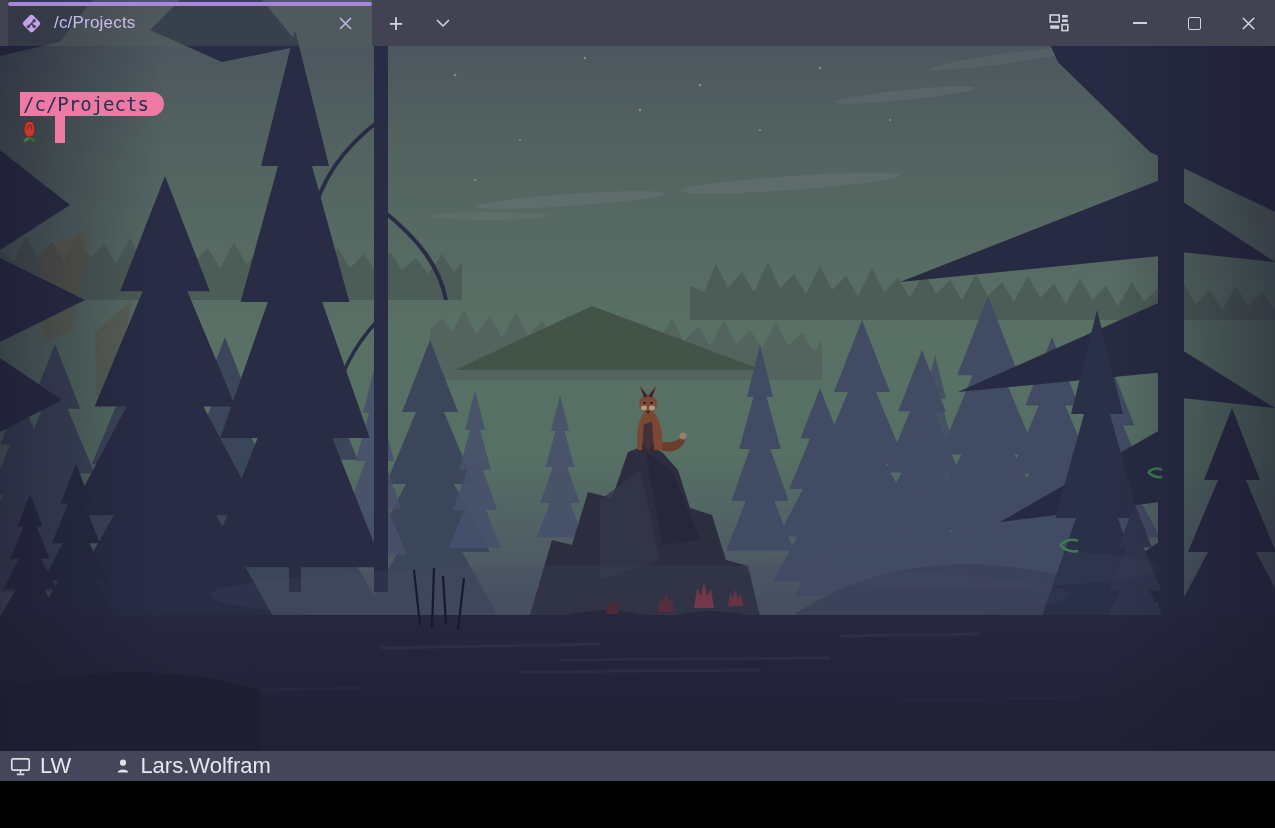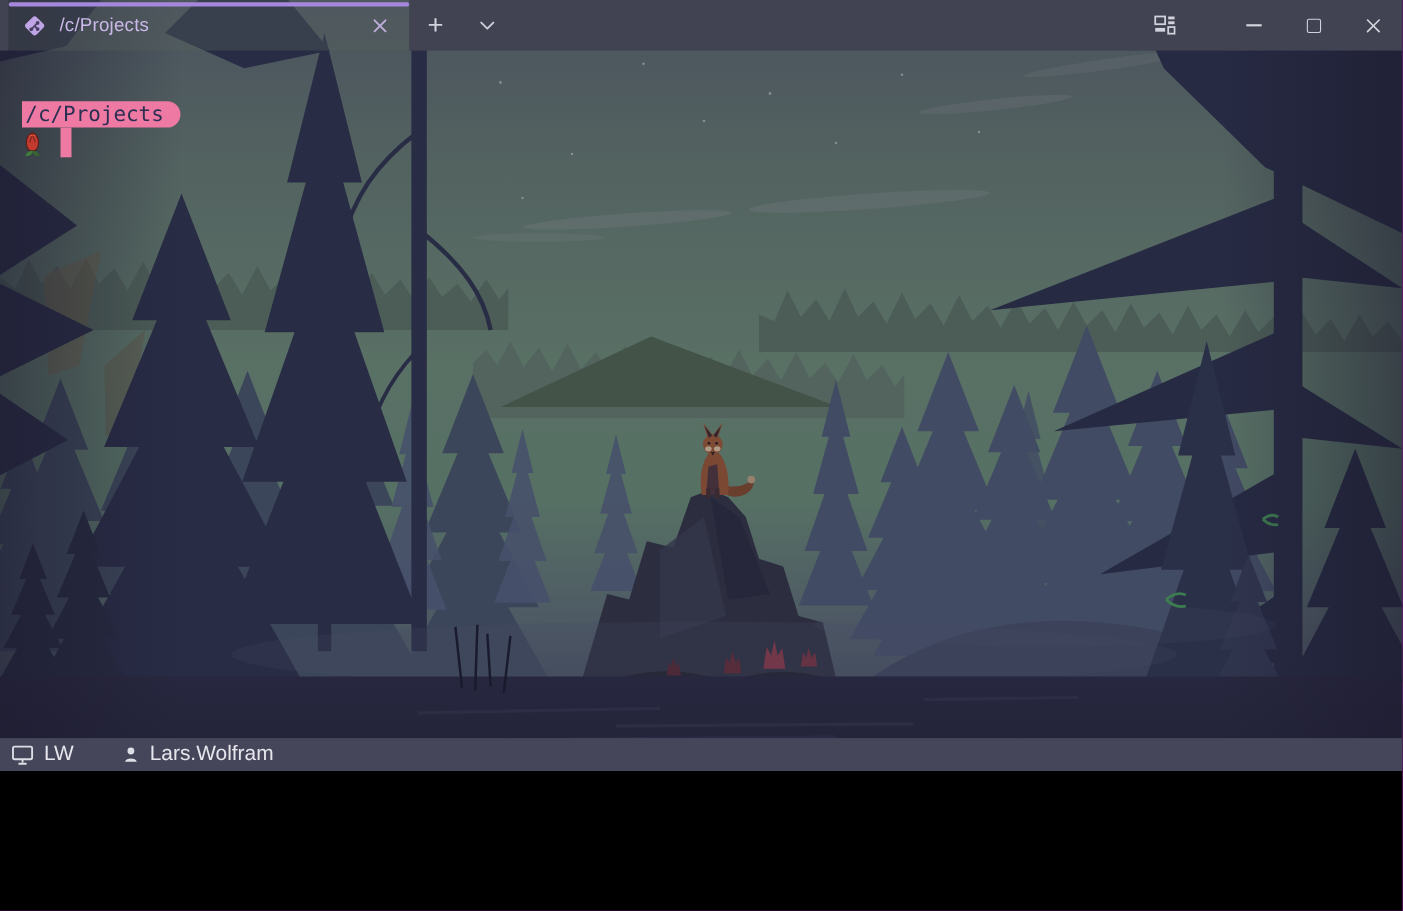--- a/index.html
+++ b/index.html
@@ -1,21 +1,21 @@
 <!DOCTYPE html>
 <html style="--accent: #a588dd; --tabbar-bg: #414252; --tab-title: #cbb9ea; --control-icon: #d2d2dc; --prompt-pink: #ee79a3; --prompt-text: #2b2f52; --statusbar-bg: #45465a; --statusbar-text: #e6e6ec;"><head>
 <meta charset="utf-8">
 <style>
   :root{
     --accent:#a588dd; --tabbar-bg:#414252; --tab-title:#cbb9ea; --control-icon:#d2d2dc;
     --prompt-pink:#ee79a3; --prompt-text:#2b2f52; --statusbar-bg:#45465a; --statusbar-text:#e6e6ec;
   }
   *{margin:0;padding:0;box-sizing:border-box}
   body{background:#000;font-family:"Liberation Sans",sans-serif}
-  .screen{position:relative;width:1275px;height:701px;overflow:hidden;background:#a21caf}
+  .screen{position:relative;width:1275px;height:781px;overflow:hidden;background:#4c1d95}
   .bg-art{position:absolute;inset:0;display:block}
 
   
   .tabbar{position:absolute;top:0;left:0;right:0;height:46px;z-index:5}
   .bar-fill{position:absolute;top:0;bottom:0;background:var(--tabbar-bg)}
   .bar-fill.left{left:0;width:8px}
   .bar-fill.right{left:372px;right:0}
   .tab{position:absolute;left:8px;width:364px;top:0;bottom:0;background:rgba(88,101,94,.34);
        display:flex;align-items:center;padding:0 12px;cursor:default}
   .tab-accent{position:absolute;left:0;right:0;top:2px;height:4px;background:var(--accent);border-radius:2px}
@@ -36,21 +36,21 @@
   .prompt-chip{position:absolute;left:20px;top:46px;height:24px;line-height:25px;
     background:var(--prompt-pink);color:var(--prompt-text);
     font-family:"DejaVu Sans Mono",monospace;font-size:19px;
     padding:0 15px 0 3px;border-radius:0 12px 12px 0;white-space:pre}
   .cursor{position:absolute;left:55px;top:70px;width:10px;height:27px;background:var(--prompt-pink)}
   .flower{position:absolute;left:21px;top:73px;width:17px;height:24px}
 
   
   .statusbar{position:absolute;left:0;right:0;bottom:0;height:30px;background:var(--statusbar-bg);
     display:flex;align-items:center;padding:0 10px;gap:44px;z-index:5;color:var(--statusbar-text)}
-  .status-item{display:flex;align-items:center;gap:9px;font-size:19px;cursor:pointer}
+  .status-item{display:flex;align-items:center;gap:9px;font-size:22px;cursor:pointer}
 </style>
 </head>
 <body>
 
 <div class="screen">
 
   <svg class="bg-art" viewBox="0 0 1275 828" preserveAspectRatio="none">
     <defs>
       <linearGradient id="sky" x1="0" y1="0" x2="0" y2="1">
         <stop offset="0" stop-color="#4a525e"></stop>

